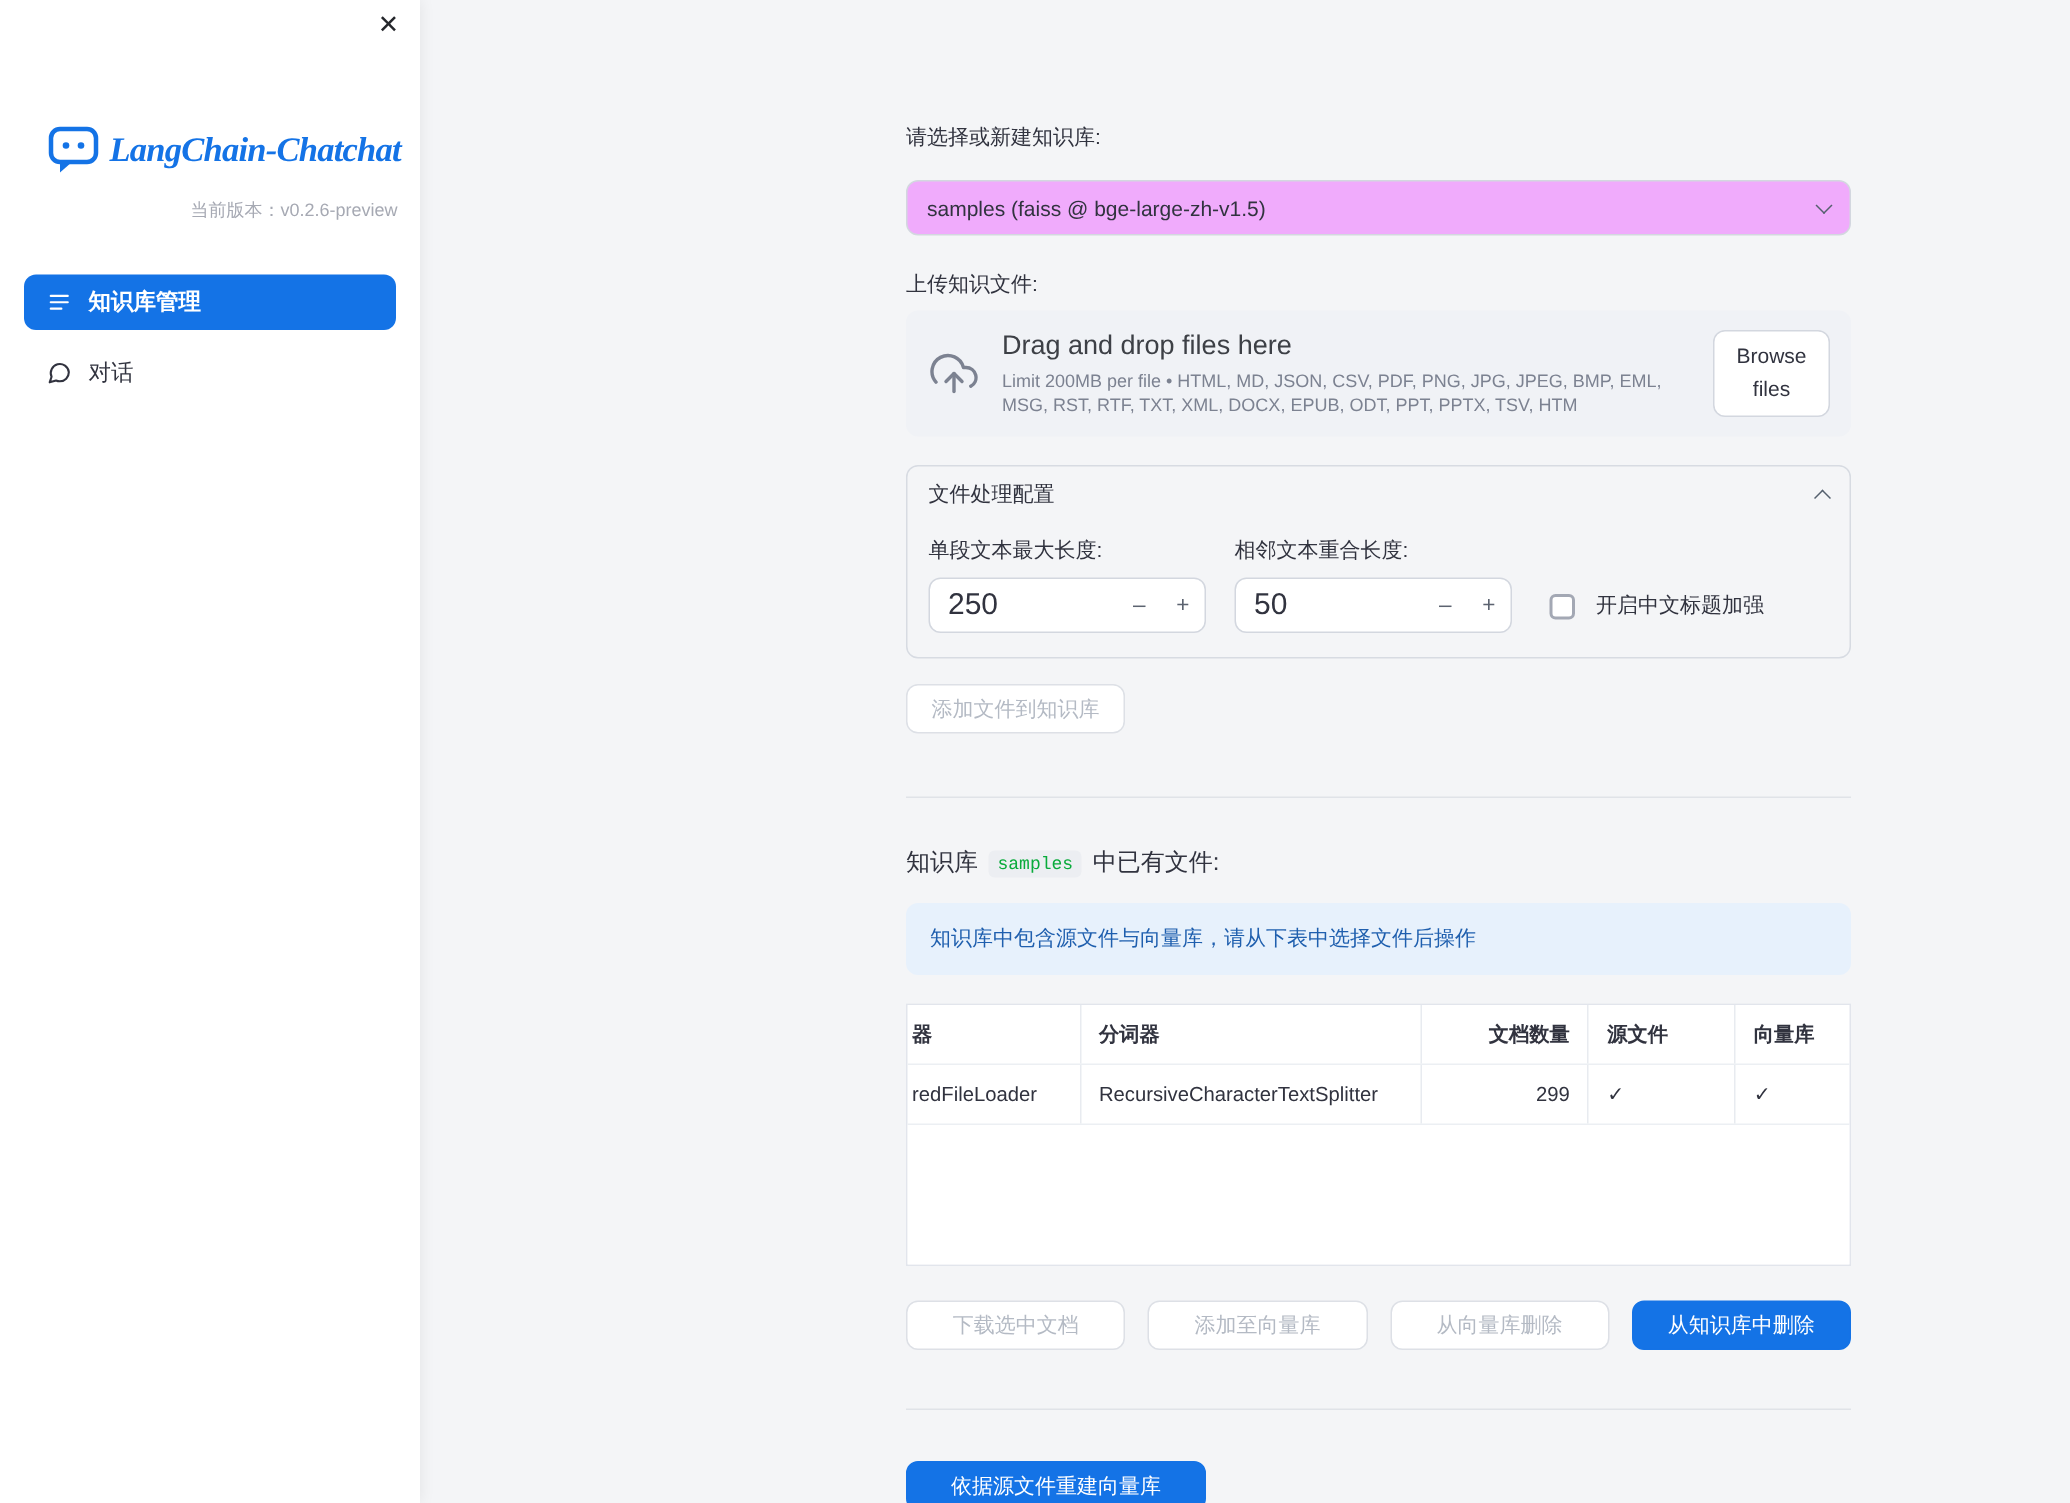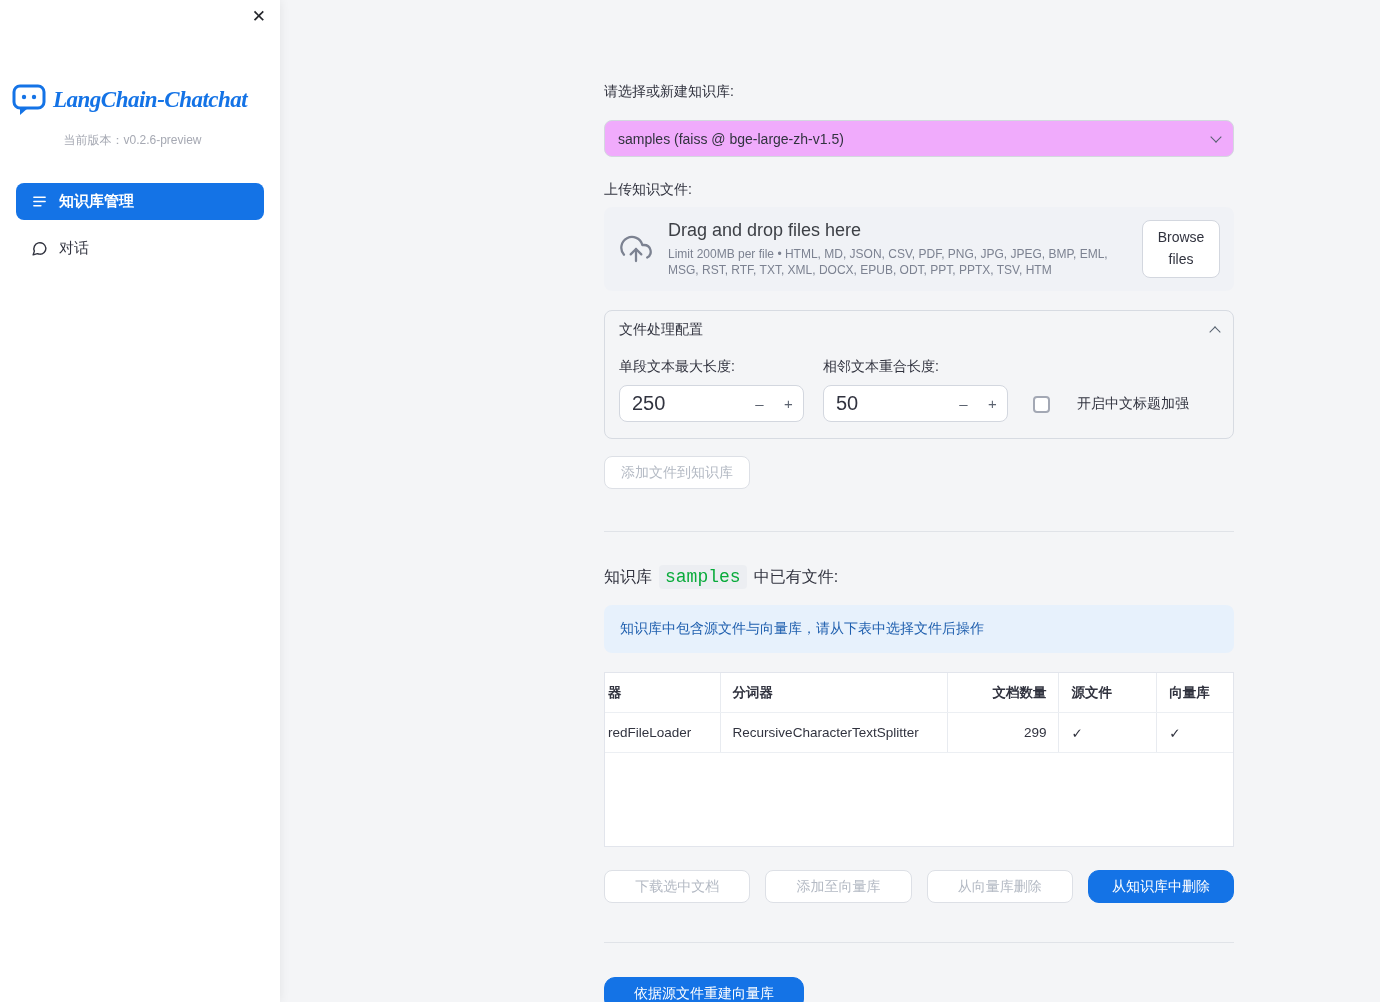--- a/index.html
+++ b/index.html
@@ -7,24 +7,24 @@
   body {
     font-family:"Liberation Sans","DejaVu Sans",sans-serif;
     background:#f4f5f7; color:#31333f; position:relative; overflow:hidden;
     font-size:14px;
   }
 
   
   .sidebar { position:absolute; left:0; top:0; width:280px; height:1002px;
     background:#fff; box-shadow:0 0 10px rgba(0,0,0,.08); z-index:2; }
   .close-btn { position:absolute; top:8px; right:14px; font-size:17px; color:#24262b; cursor:pointer; line-height:1; }
-  .logo-row { display:flex; align-items:center; gap:7px; padding:0 12px; margin-top:84px; }
+  .logo-row { display:flex; align-items:center; gap:7px; padding:0 12px; margin-top:84px;margin-left:20px; }
   .logo-text { font-family:"Liberation Serif","DejaVu Serif",serif; font-style:italic; font-weight:700;
     font-size:23px; color:var(--primary,#1473e6); letter-spacing:-0.5px; white-space:nowrap; }
-  .version { margin-top:16px; text-align:center; padding-right:15px; font-size:12px; color:#a6a9b3; }
+  .version { margin-top:16px; text-align:right; padding-right:15px; font-size:12px; color:#a6a9b3; }
   .menu { margin:34px 16px 0; }
   .menu-item { display:flex; align-items:center; gap:11px; padding:9px 15px; border-radius:8px;
     font-size:15px; color:#31333f; margin-bottom:10px; cursor:pointer; }
   .menu-item .mi-icon { display:flex; align-items:center; }
   .menu-item.active { background:var(--primary,#1473e6); color:#fff; font-weight:700; }
 
   
   .content { position:absolute; left:604px; top:0; width:630px; }
   .field-label { font-size:14px; color:#31333f; margin-top:24px; }
   .field-label.first { margin-top:83px; }
@@ -46,36 +46,36 @@
 
   .expander { margin-top:19px; border:1px solid #d7dbe2; border-radius:8px; padding:0 14px 16px; }
   .exp-head { height:38px; display:flex; align-items:center; justify-content:space-between; font-size:14px; cursor:pointer; }
   .exp-body { display:flex; gap:19px; margin-top:9px; }
   .exp-col { width:185px; }
   .exp-col.wide { flex:1; }
   .numin { display:flex; align-items:center; background:#fff; border:1px solid #d3d7df; border-radius:8px;
     height:37px; margin-top:9px; }
   .numin .val { flex:1; padding:0 12px; font-size:20px; }
   .numin .step { width:29px; text-align:center; color:#5c6370; font-size:15px; cursor:pointer; user-select:none; }
-  .checkline { display:flex; align-items:center; gap:27px; margin-top:37px; margin-left:6px; }
+  .checkline { display:flex; align-items:center; gap:14px; margin-top:37px; margin-left:6px; }
   .checkbox { width:17px; height:17px; border:2px solid #a3a8b4; border-radius:4px; background:#fff; cursor:pointer; flex:none; }
 
   .btn { display:inline-flex; align-items:center; justify-content:center; border-radius:8px;
     border:1px solid #d3d7df; background:#fff; font-size:14px; height:33px; padding:0 16px;
     color:#31333f; cursor:pointer; white-space:nowrap; }
   .btn.disabled { color:#b4bac4; border-color:#dde0e6; cursor:default; }
-  .btn.primary { background:var(--primary,#1473e6); border-color:var(--primary,#1473e6); color:#fff;border-radius:11px; }
+  .btn.primary { background:var(--primary,#1473e6); border-color:var(--primary,#1473e6); color:#fff; }
   .add-btn { margin-top:17px; }
 
   .hr { border:none; border-top:1px solid #e0e3e8; height:0; }
   .hr.one { margin:42px 0 33px; }
   .hr.two { margin:39px 0 34px; }
 
   .kb-line { font-size:16px; display:flex; align-items:center; }
-  .code { font-family:"Liberation Mono","DejaVu Sans Mono",monospace; font-size:18px;
+  .code { font-family:"Liberation Mono","DejaVu Sans Mono",monospace; font-size:12px;
     color:var(--code,#09ab3b); background:#eceef2; padding:2px 6px; border-radius:4px; margin:0 7px; }
 
   .info { margin-top:16px; background:var(--info_bg,#e7f1fc); color:var(--info_text,#1f5fae);
     border-radius:8px; padding:15px 16px; font-size:14px; }
 
   .dtable { margin-top:19px; background:#fff; border:1px solid #e2e5ec; height:175px; overflow:hidden; }
   .trow { display:flex; border-bottom:1px solid #eceff3; height:40px; align-items:stretch; }
   .trow.head { font-weight:700; }
   .cell { display:flex; align-items:center; padding:0 12px; border-left:1px solid #e8ebf0;
     font-size:13.5px; overflow:hidden; white-space:nowrap; }

